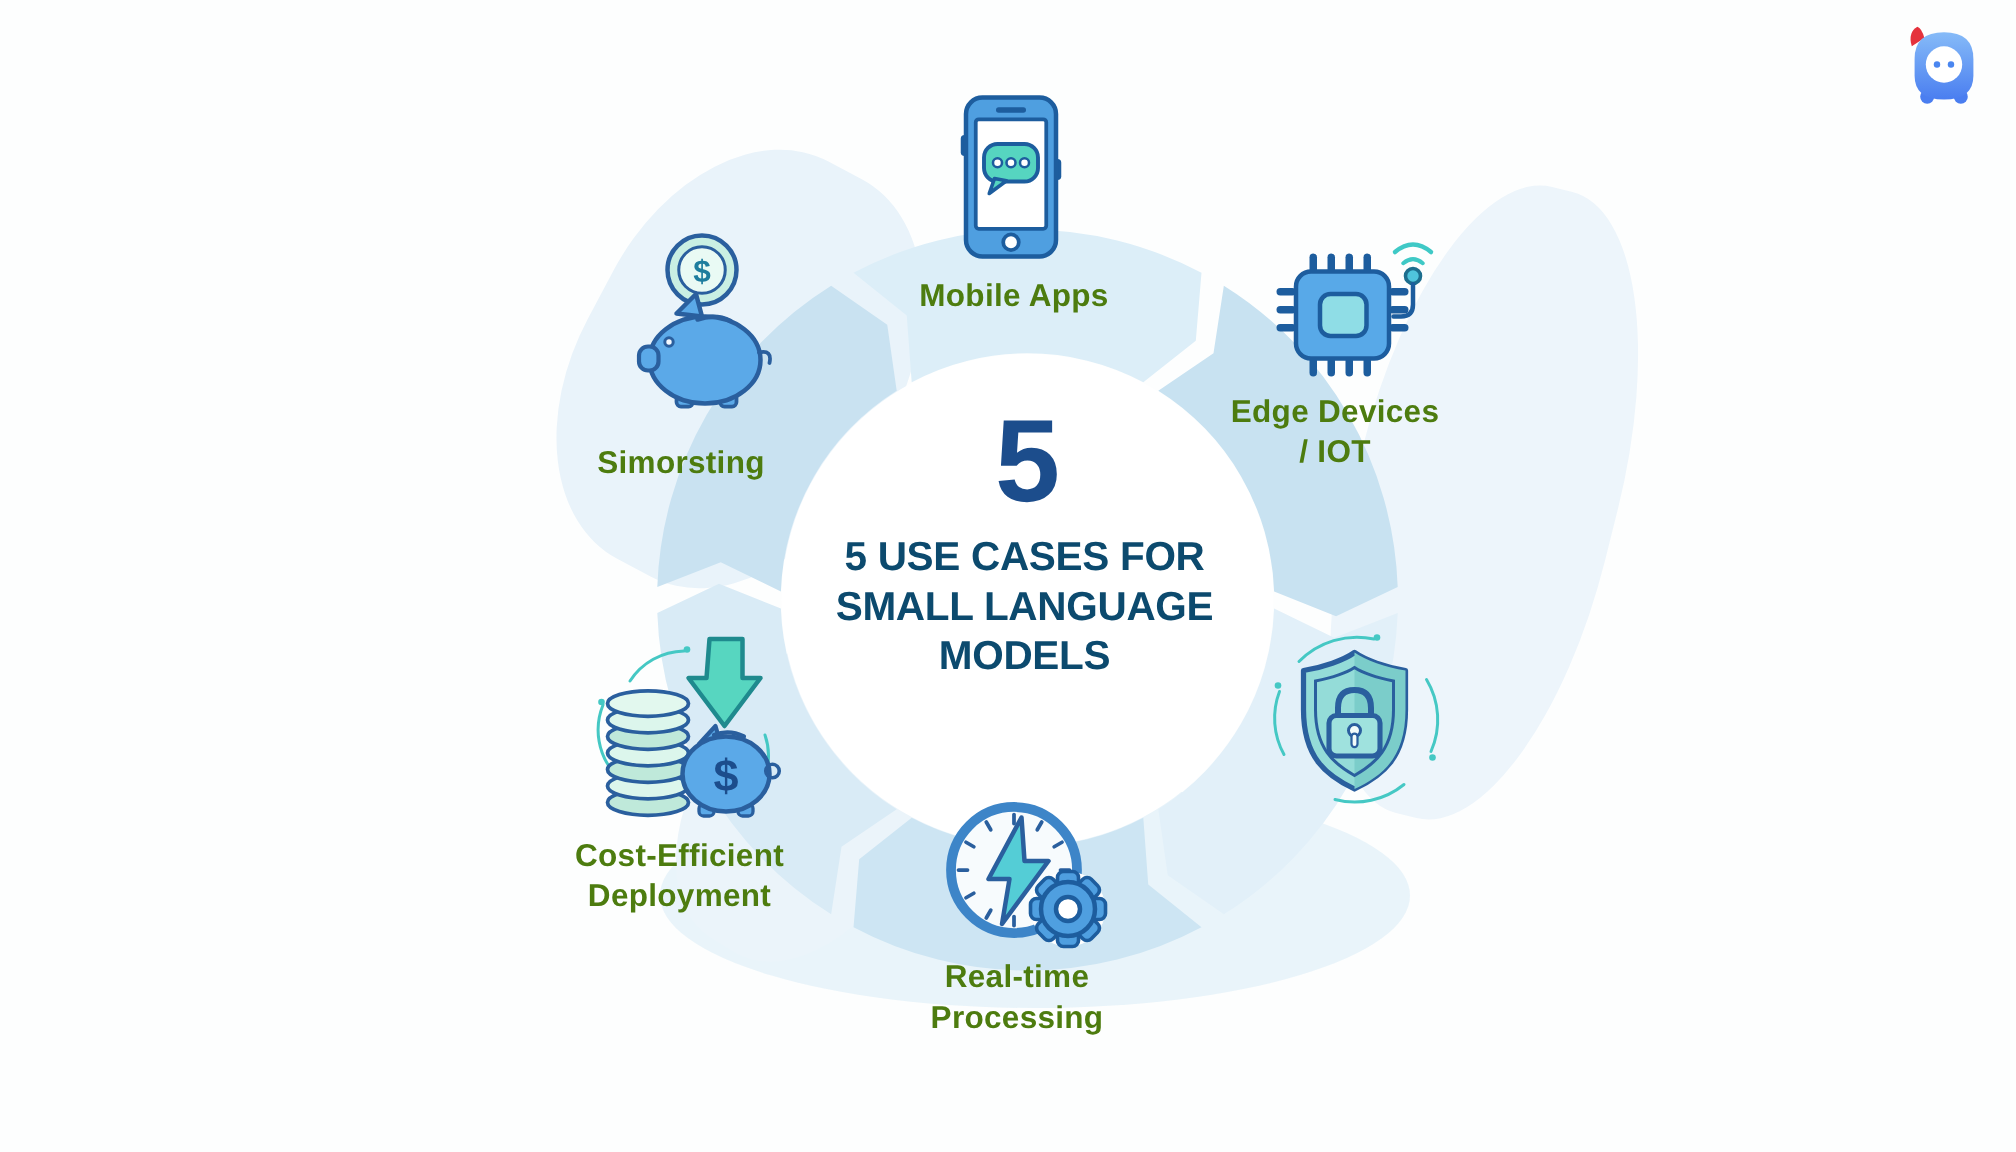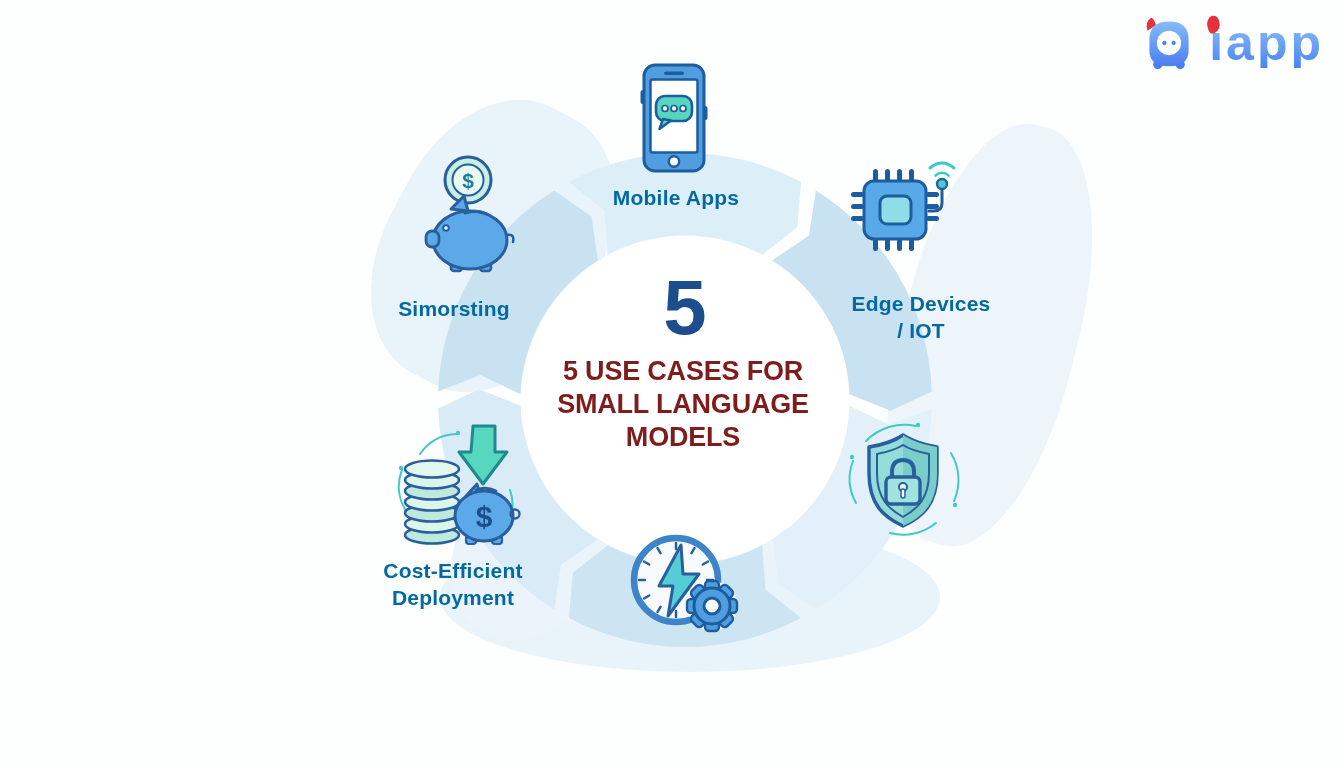--- a/index.html
+++ b/index.html
@@ -6,25 +6,25 @@
   .stage{position:relative;width:1344px;height:768px;overflow:hidden;background:#fdfefe;
          font-family:"Liberation Sans", sans-serif;}
   .blob{position:absolute;z-index:0;}
   .blob1{left:388px;top:96px;width:210px;height:300px;background:#e9f3fa;border-radius:44%;transform:rotate(28deg);}
   .blob2{left:902px;top:120px;width:175px;height:430px;background:#edf5fb;border-radius:46%;transform:rotate(14deg);}
   .blob3{left:440px;top:522px;width:500px;height:150px;background:#e2f0f8;border-radius:50%;opacity:.75;}
   .blob4{left:470px;top:408px;width:150px;height:240px;background:#ebf4fa;border-radius:44%;transform:rotate(32deg);}
   .ring-svg{position:absolute;left:0;top:0;z-index:1;}
   .icon{position:absolute;z-index:3;}
   .uc-label{position:absolute;z-index:4;width:200px;text-align:center;font-weight:bold;
-            font-size:21px;color:#0369a1;line-height:1.3;white-space:pre-line;letter-spacing:.2px;}
+            font-size:21px;color:#4d7c0f;line-height:1.3;white-space:pre-line;letter-spacing:.2px;}
   .center-number{position:absolute;z-index:4;left:585px;top:262px;width:200px;text-align:center;
             font-size:78px;font-weight:bold;color:#1c4d8c;}
   .center-title{position:absolute;z-index:4;left:533px;top:355px;width:300px;text-align:center;
-            font-size:27px;font-weight:bold;color:#7f1d1d;line-height:1.22;white-space:pre-line;letter-spacing:-.2px;}
+            font-size:27px;font-weight:bold;color:#0c4a6e;line-height:1.22;white-space:pre-line;letter-spacing:-.2px;}
   .logo{position:absolute;z-index:5;right:20px;top:12px;display:flex;align-items:center;gap:12px;}
   .logo-text-wrap{position:relative;}
   .logo-text{font-size:50px;font-weight:bold;letter-spacing:3px;line-height:1;
              background:linear-gradient(180deg,#8ec2fa 0%,#4a84f2 100%);
              -webkit-background-clip:text;background-clip:text;color:transparent;}
   .logo-i-accent{position:absolute;left:-2px;top:-2px;width:13px;height:17px;background:#e5323c;
              border-radius:62% 38% 70% 30%;transform:rotate(-18deg);}
 </style>
 </head>
 <body>
@@ -166,41 +166,39 @@
     <path d="M72 78 L83 66 L87 80 Z" fill="#5ba9e8" stroke="#2a5f9e" stroke-width="2.8" stroke-linejoin="round"></path>
     <rect x="72" y="118" width="10" height="8" rx="3" fill="#5ba9e8" stroke="#2a5f9e" stroke-width="2.2"></rect>
     <rect x="98" y="118" width="10" height="8" rx="3" fill="#5ba9e8" stroke="#2a5f9e" stroke-width="2.2"></rect>
     <ellipse cx="90" cy="98" rx="29" ry="25" fill="#5ba9e8" stroke="#2a5f9e" stroke-width="3"></ellipse>
     <path d="M82 72 q10 -4 20 1" stroke="#2a5f9e" stroke-width="2.8" fill="none" stroke-linecap="round"></path>
     <circle cx="121" cy="96" r="4.5" fill="none" stroke="#2a5f9e" stroke-width="2.4"></circle>
     <text x="90" y="109" font-size="30" font-weight="bold" fill="#1c4d8c" text-anchor="middle" font-family="Liberation Sans, sans-serif">$</text>
   </svg>
 
   <div class="uc-label" style="left:576px;top:184px;">Mobile Apps</div>
-  <div class="uc-label" style="left:821px;top:261px;margin-top:29px;">Edge Devices
+  <div class="uc-label" style="left:790px;top:261px;">Edge Devices
 / IOT</div>
+  <div class="uc-label" style="left:578px;top:638px;">Real-time
+Processing</div>
   <div class="uc-label" style="left:353px;top:557px;">Cost-Efficient
 Deployment</div>
   <div class="uc-label" style="left:354px;top:295px;">Simorsting</div>
 
   <div class="logo">
     <svg width="56" height="62" viewBox="0 0 60 64">
       <defs>
         <linearGradient id="mg" x1="0" y1="0" x2="0" y2="1">
           <stop offset="0" stop-color="#86bbf8"></stop>
             <stop offset="1" stop-color="#4a7ef0"></stop>
         </linearGradient>
       </defs>
       <path d="M11 5 Q4 9 7 19 L16 13 Q14 6 11 5 Z" fill="#e5323c"></path>
       <circle cx="18" cy="55" r="5" fill="#4a7ef0"></circle>
       <circle cx="42" cy="55" r="5" fill="#4a7ef0"></circle>
       <path d="M9 28 Q9 9 30 9 Q51 9 51 28 L51 40 Q51 57 30 57 Q9 57 9 40 Z" fill="url(#mg)"></path>
       <circle cx="30" cy="32" r="13" fill="#ffffff"></circle>
       <circle cx="25" cy="32" r="2.3" fill="#4a86f0"></circle>
       <circle cx="35" cy="32" r="2.3" fill="#4a86f0"></circle>
     </svg>
-    <div class="logo-text-wrap">
-      <div class="logo-text">iapp</div>
-      <div class="logo-i-accent"></div>
-    </div>
   </div>
 
 </div>
 
 </body></html>

